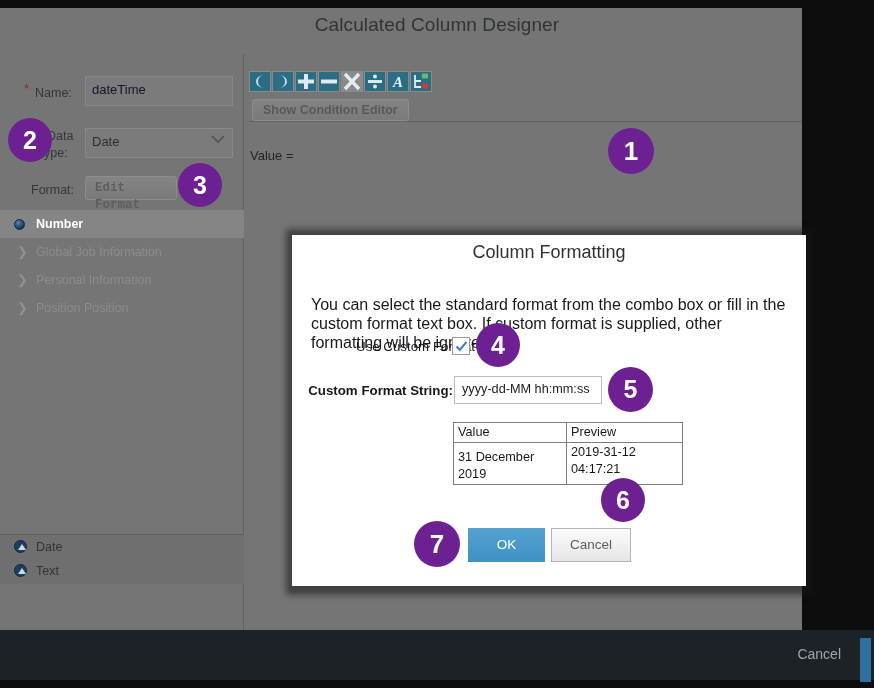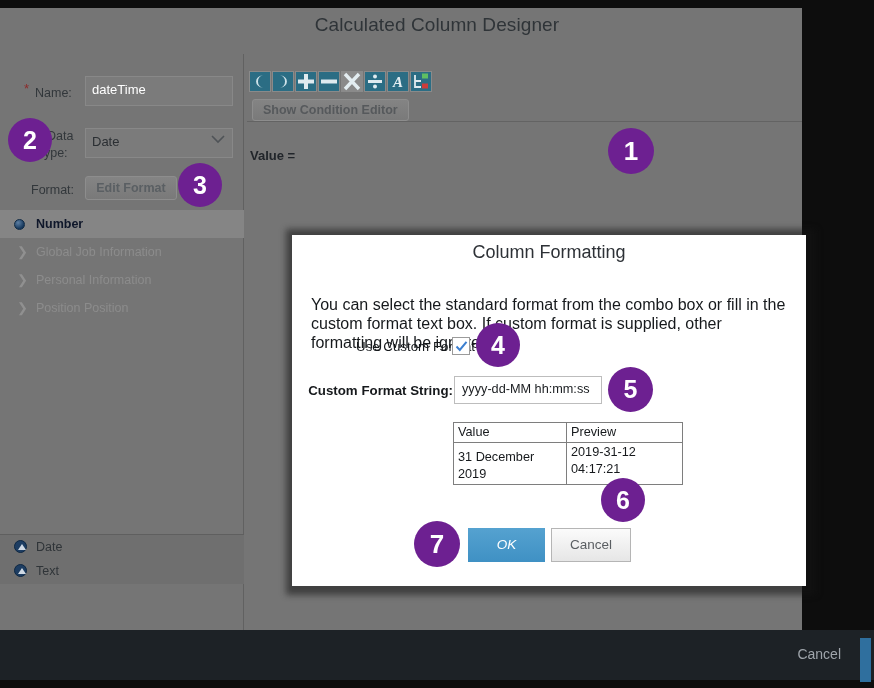--- a/index.html
+++ b/index.html
@@ -62,21 +62,21 @@
     position: absolute;
     font-size: 12.5px;
     color: #32373b;
   }
 
   .txt-input {
     position: absolute;
     background: #7b7b7b;
     border: 1px solid #888;
     font-size: 13px;
-    color: #ffffff;
+    color: #0f172a;
     padding: 3px 6px;
     line-height: 20px;
   }
 
   .combo {
     position: absolute;
     background: #7b7b7b;
     border: 1px solid #888;
     font-size: 13px;
     color: #2b2f33;
@@ -91,41 +91,41 @@
 
   .btn-gray {
     position: absolute;
     background: linear-gradient(to bottom,#848484,#797979);
     border: 1px solid #8d8d8d;
     border-radius: 3px;
     font-size: 12.5px;
     font-weight: bold;
     color: #5a5f63;
     padding: 3px 9px;
-    text-align: center;
     line-height: 17px;
+    font-family: Liberation Mono, monospace;
   }
 
   
   .tree {
     position: absolute;
     left: 0; top: 156px;
     width: 244px; height: 316px;
   }
   .tree-item {
     position: relative;
     height: 28px;
     line-height: 28px;
     font-size: 12.5px;
     padding-left: 36px;
     color: #8c8c8c;
   }
   .tree-item.selected {
     background: #858585;
-    color: #0f172a;
+    color: #ffffff;
     font-weight: bold;
   }
   .tree-caret {
     position: absolute;
     left: 17px; top: 8px;
     width: 9px; height: 11px;
     color: #909090;
     font-size: 13px;
     line-height: 11px;
   }
@@ -213,21 +213,21 @@
 
   .value-row {
     position: absolute;
     left: 0; top: 78px;
     width: 620px; height: 60px;
   }
   .value-eq {
     position: absolute;
     left: 3px; top: 16px;
     font-size: 13px;
-    font-weight: bold;
+    font-weight: normal;
     color: #21252a;
   }
   .token-outline {
     position: absolute;
     left: 57px; top: 0px;
     width: 286px; height: 44px;
     border: 2px solid #154a16;
     background: #6f6f6f;
     padding: 4px;
   }
@@ -375,21 +375,20 @@
   .ok-btn {
     position: absolute;
     left: 176px; top: 293px;
     width: 77px; height: 34px;
     background: linear-gradient(to bottom,#55a2d0,#3f91c4);
     border: none;
     color: #ffffff;
     font-size: 13.5px;
     line-height: 34px;
     text-align: center;
-    font-style: italic;
   }
   .cancel-btn {
     position: absolute;
     left: 259px; top: 293px;
     width: 80px; height: 34px;
     background: linear-gradient(to bottom,#fbfbfb,#e6e6e6);
     border: 1px solid #b5b5b5;
     color: #5a5e62;
     font-size: 13.5px;
     line-height: 32px;

